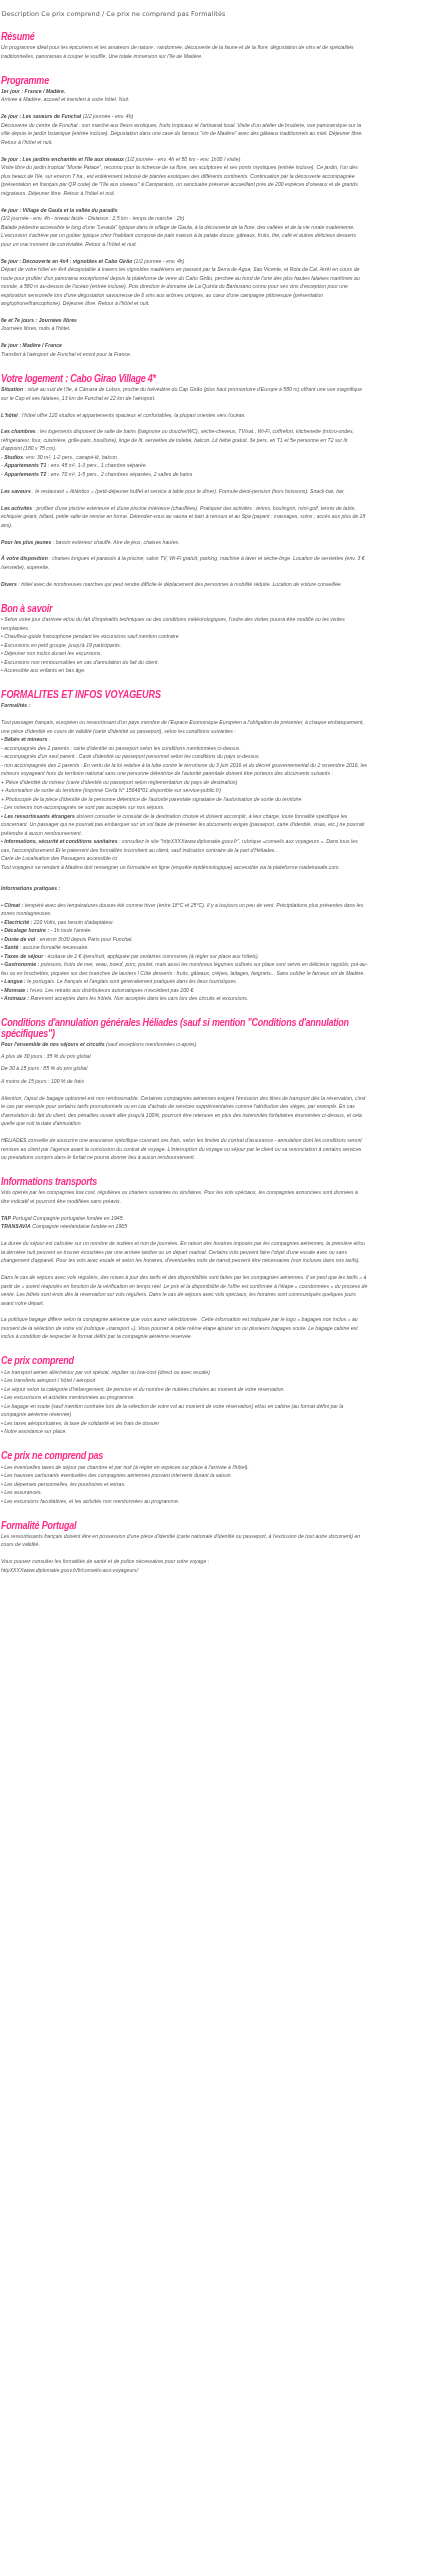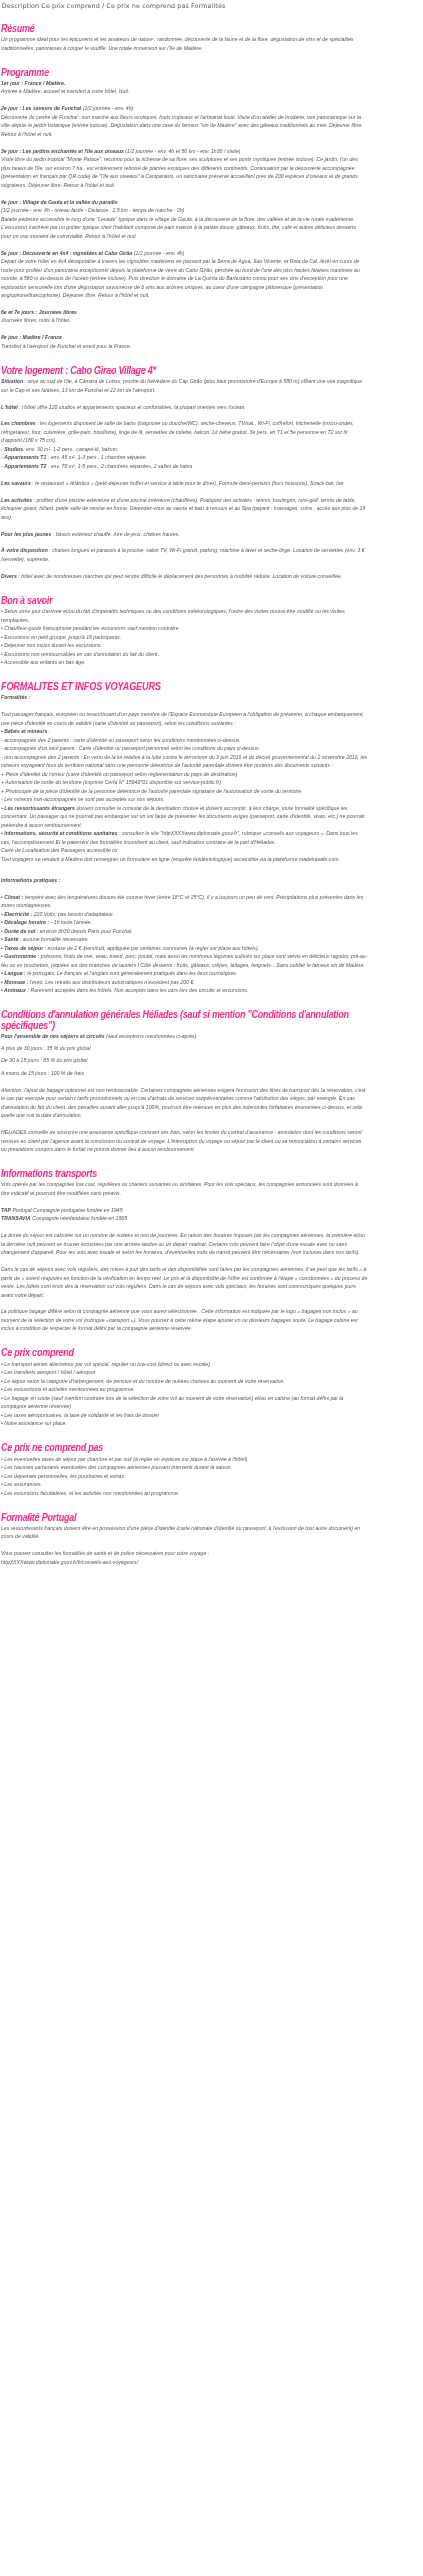--- a/index.html
+++ b/index.html
@@ -11,20 +11,21 @@
   body {
     width: 423px;
     font-family: "Liberation Sans", "DejaVu Sans", sans-serif;
     color: #4d4d4d;
     -webkit-font-smoothing: antialiased;
   }
   .page {
     width: 370px;
     box-sizing: border-box;
     padding: 1.1px 2.2px 5.6px 1.1px;
+    margin-top: 8px;
   }
 
   
   .doc-nav {
     font-family: "DejaVu Sans", "Liberation Sans", sans-serif;
     font-size: 6.4px;
     color: #595959;
     letter-spacing: 0.1px;
     line-height: 7.8px;
     padding: 1.7px 0 0 0.6px;

